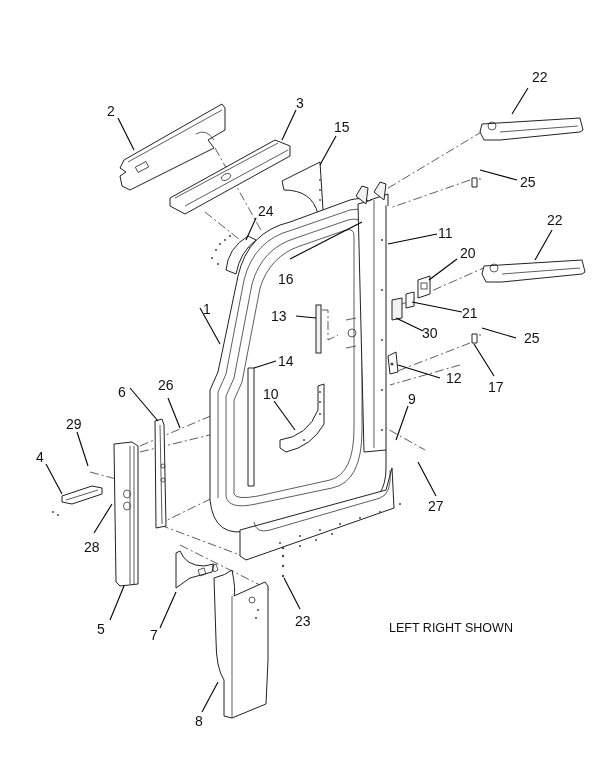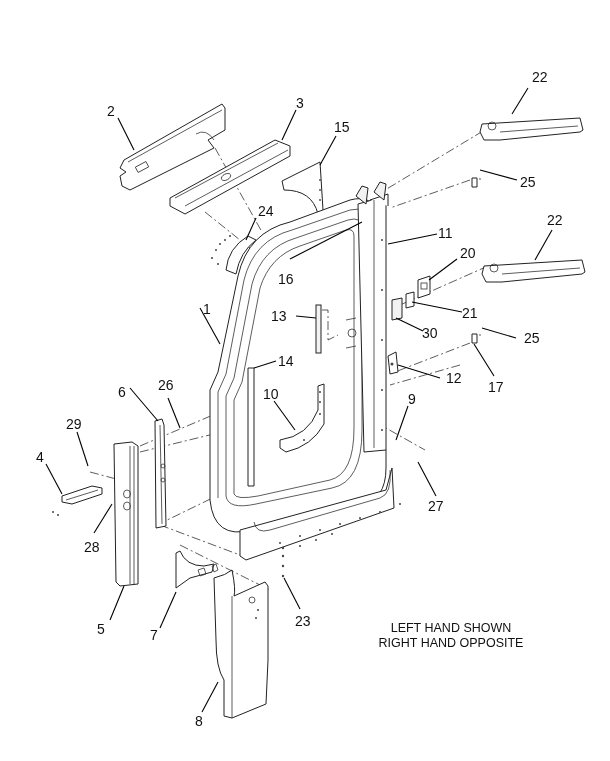--- a/index.html
+++ b/index.html
@@ -265,15 +265,14 @@
     <text class="callout" x="524" y="343">25</text>
     <text class="callout" x="158" y="390">26</text>
     <text class="callout" x="428" y="511">27</text>
     <text class="callout" x="84" y="552">28</text>
     <text class="callout" x="66" y="429">29</text>
     <text class="callout" x="422" y="338">30</text>
   </g>
 </svg>
 
 <div class="note">
-  <div>LEFT HAND SHOWN</div>
-  <div>RIGHT HAND OPPOSITE</div>
+  <div>LEFT RIGHT SHOWN</div>
 </div>
 
 </body></html>

